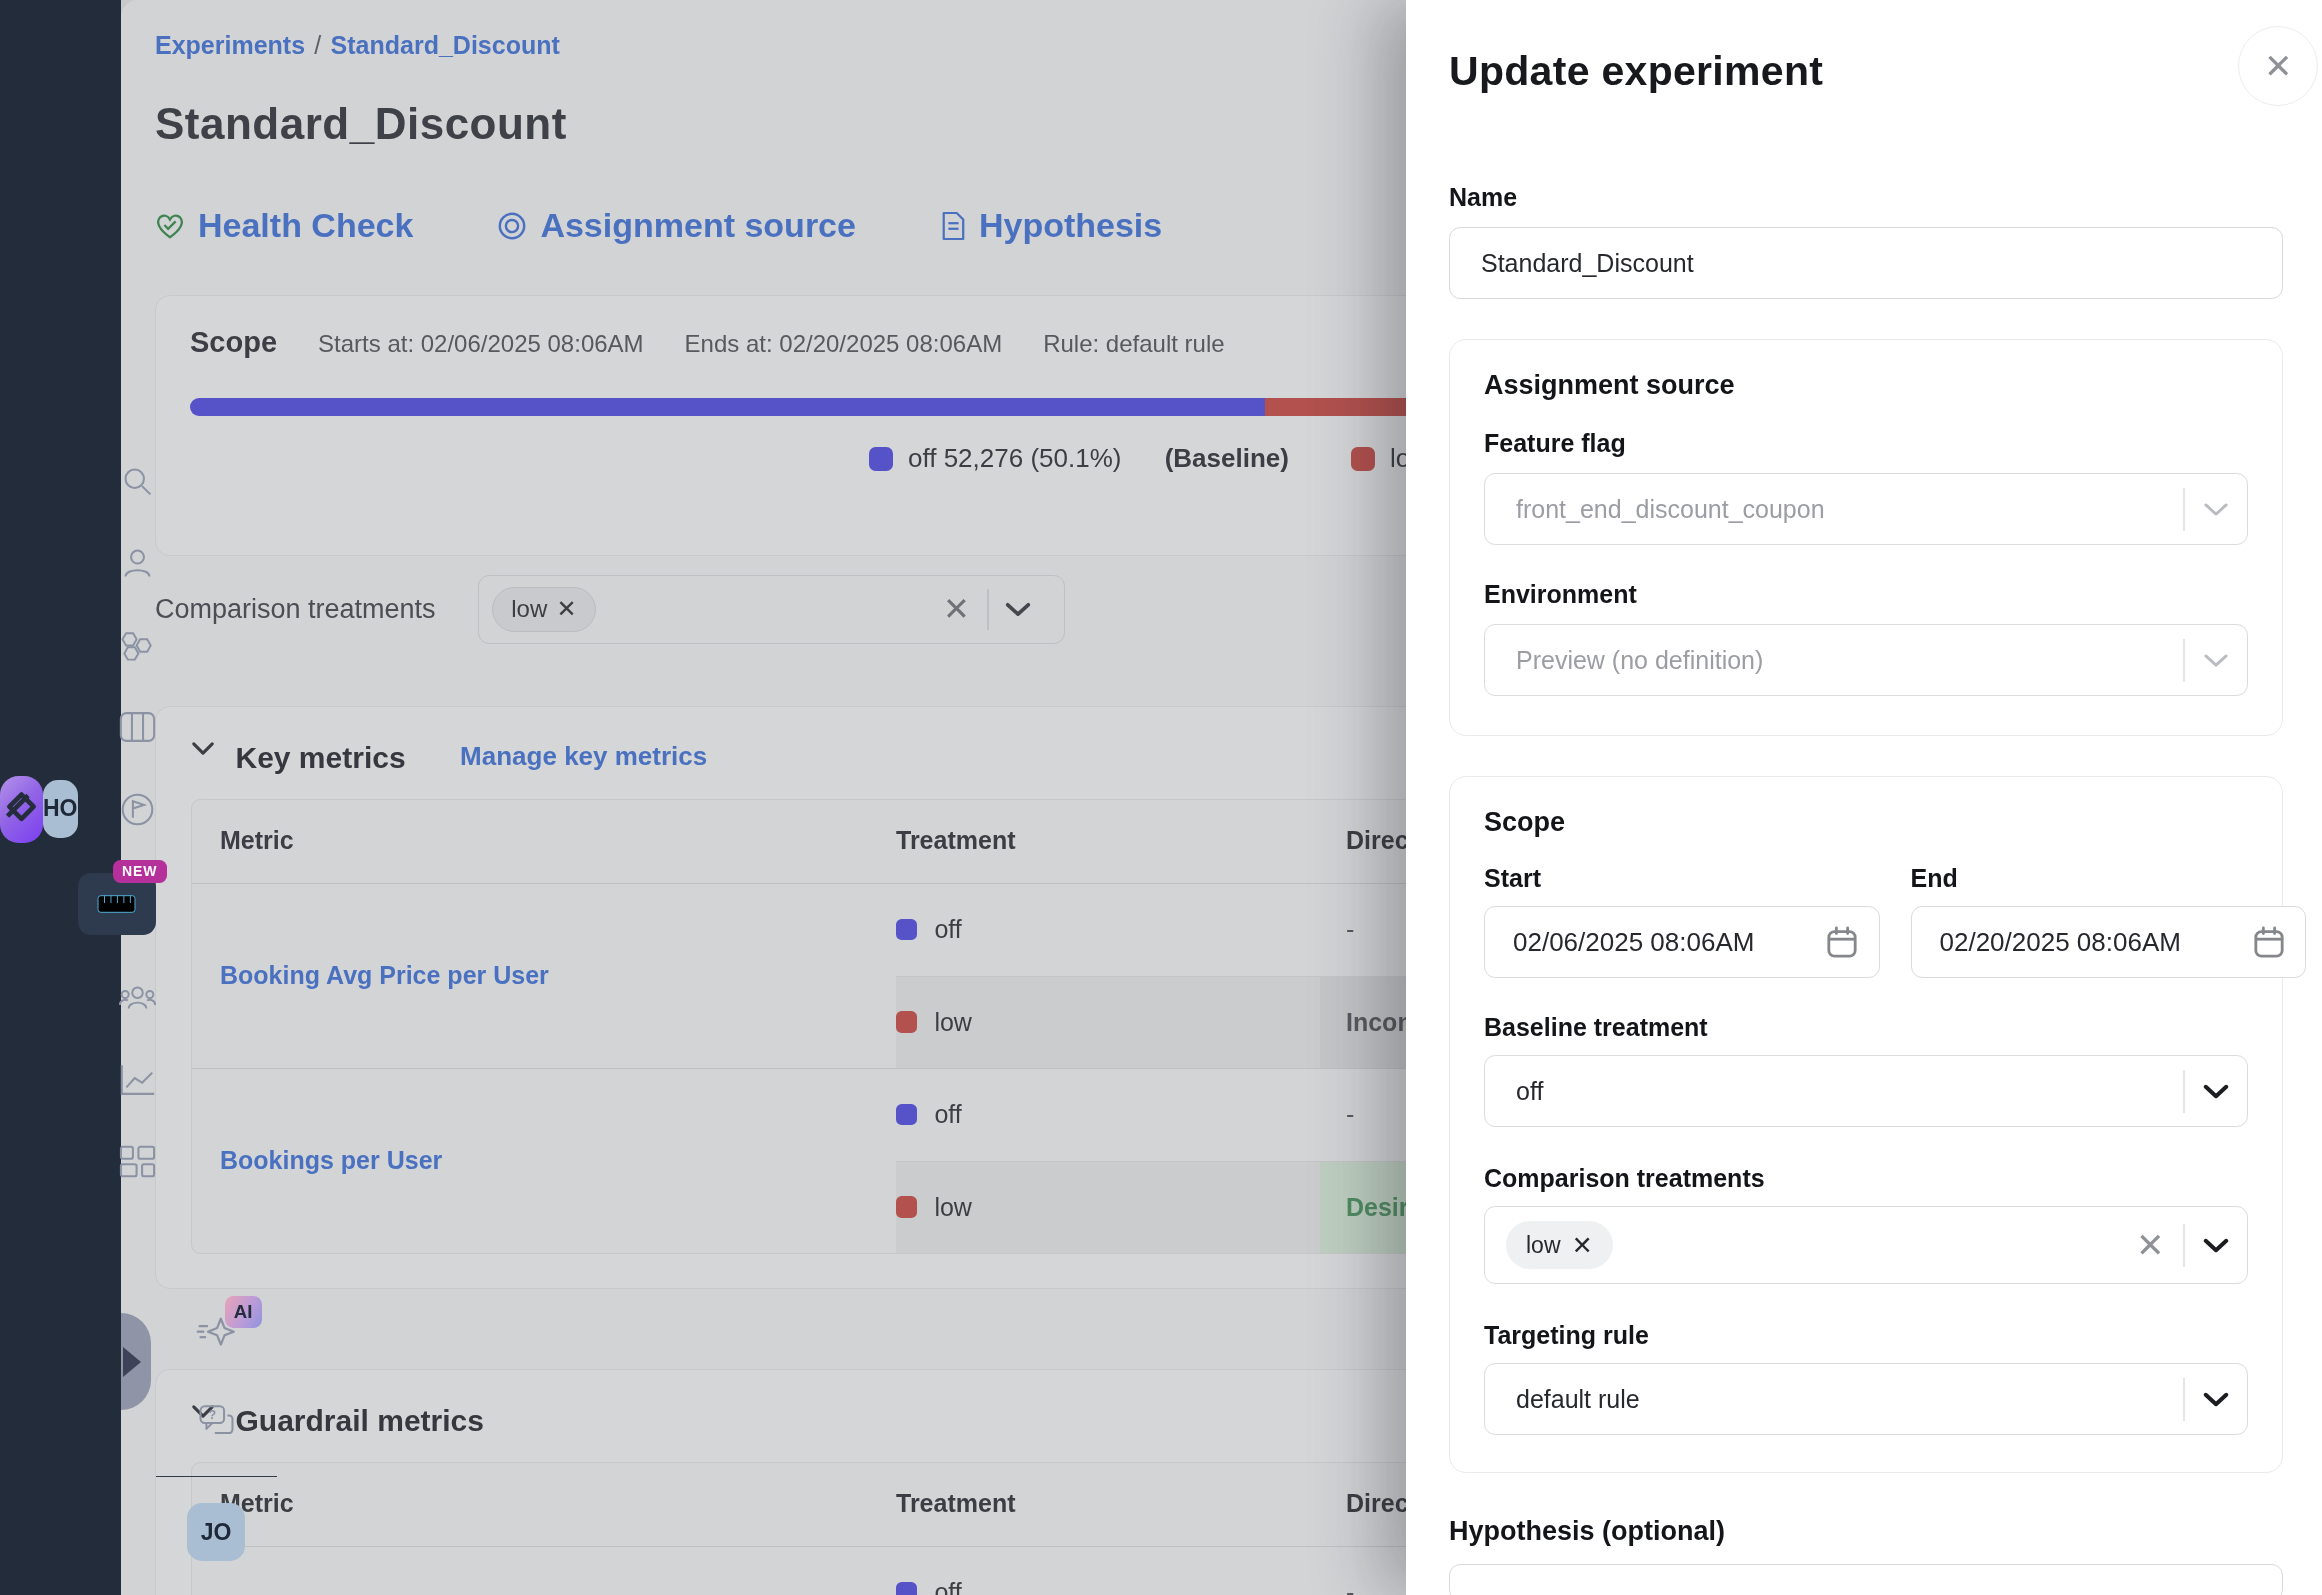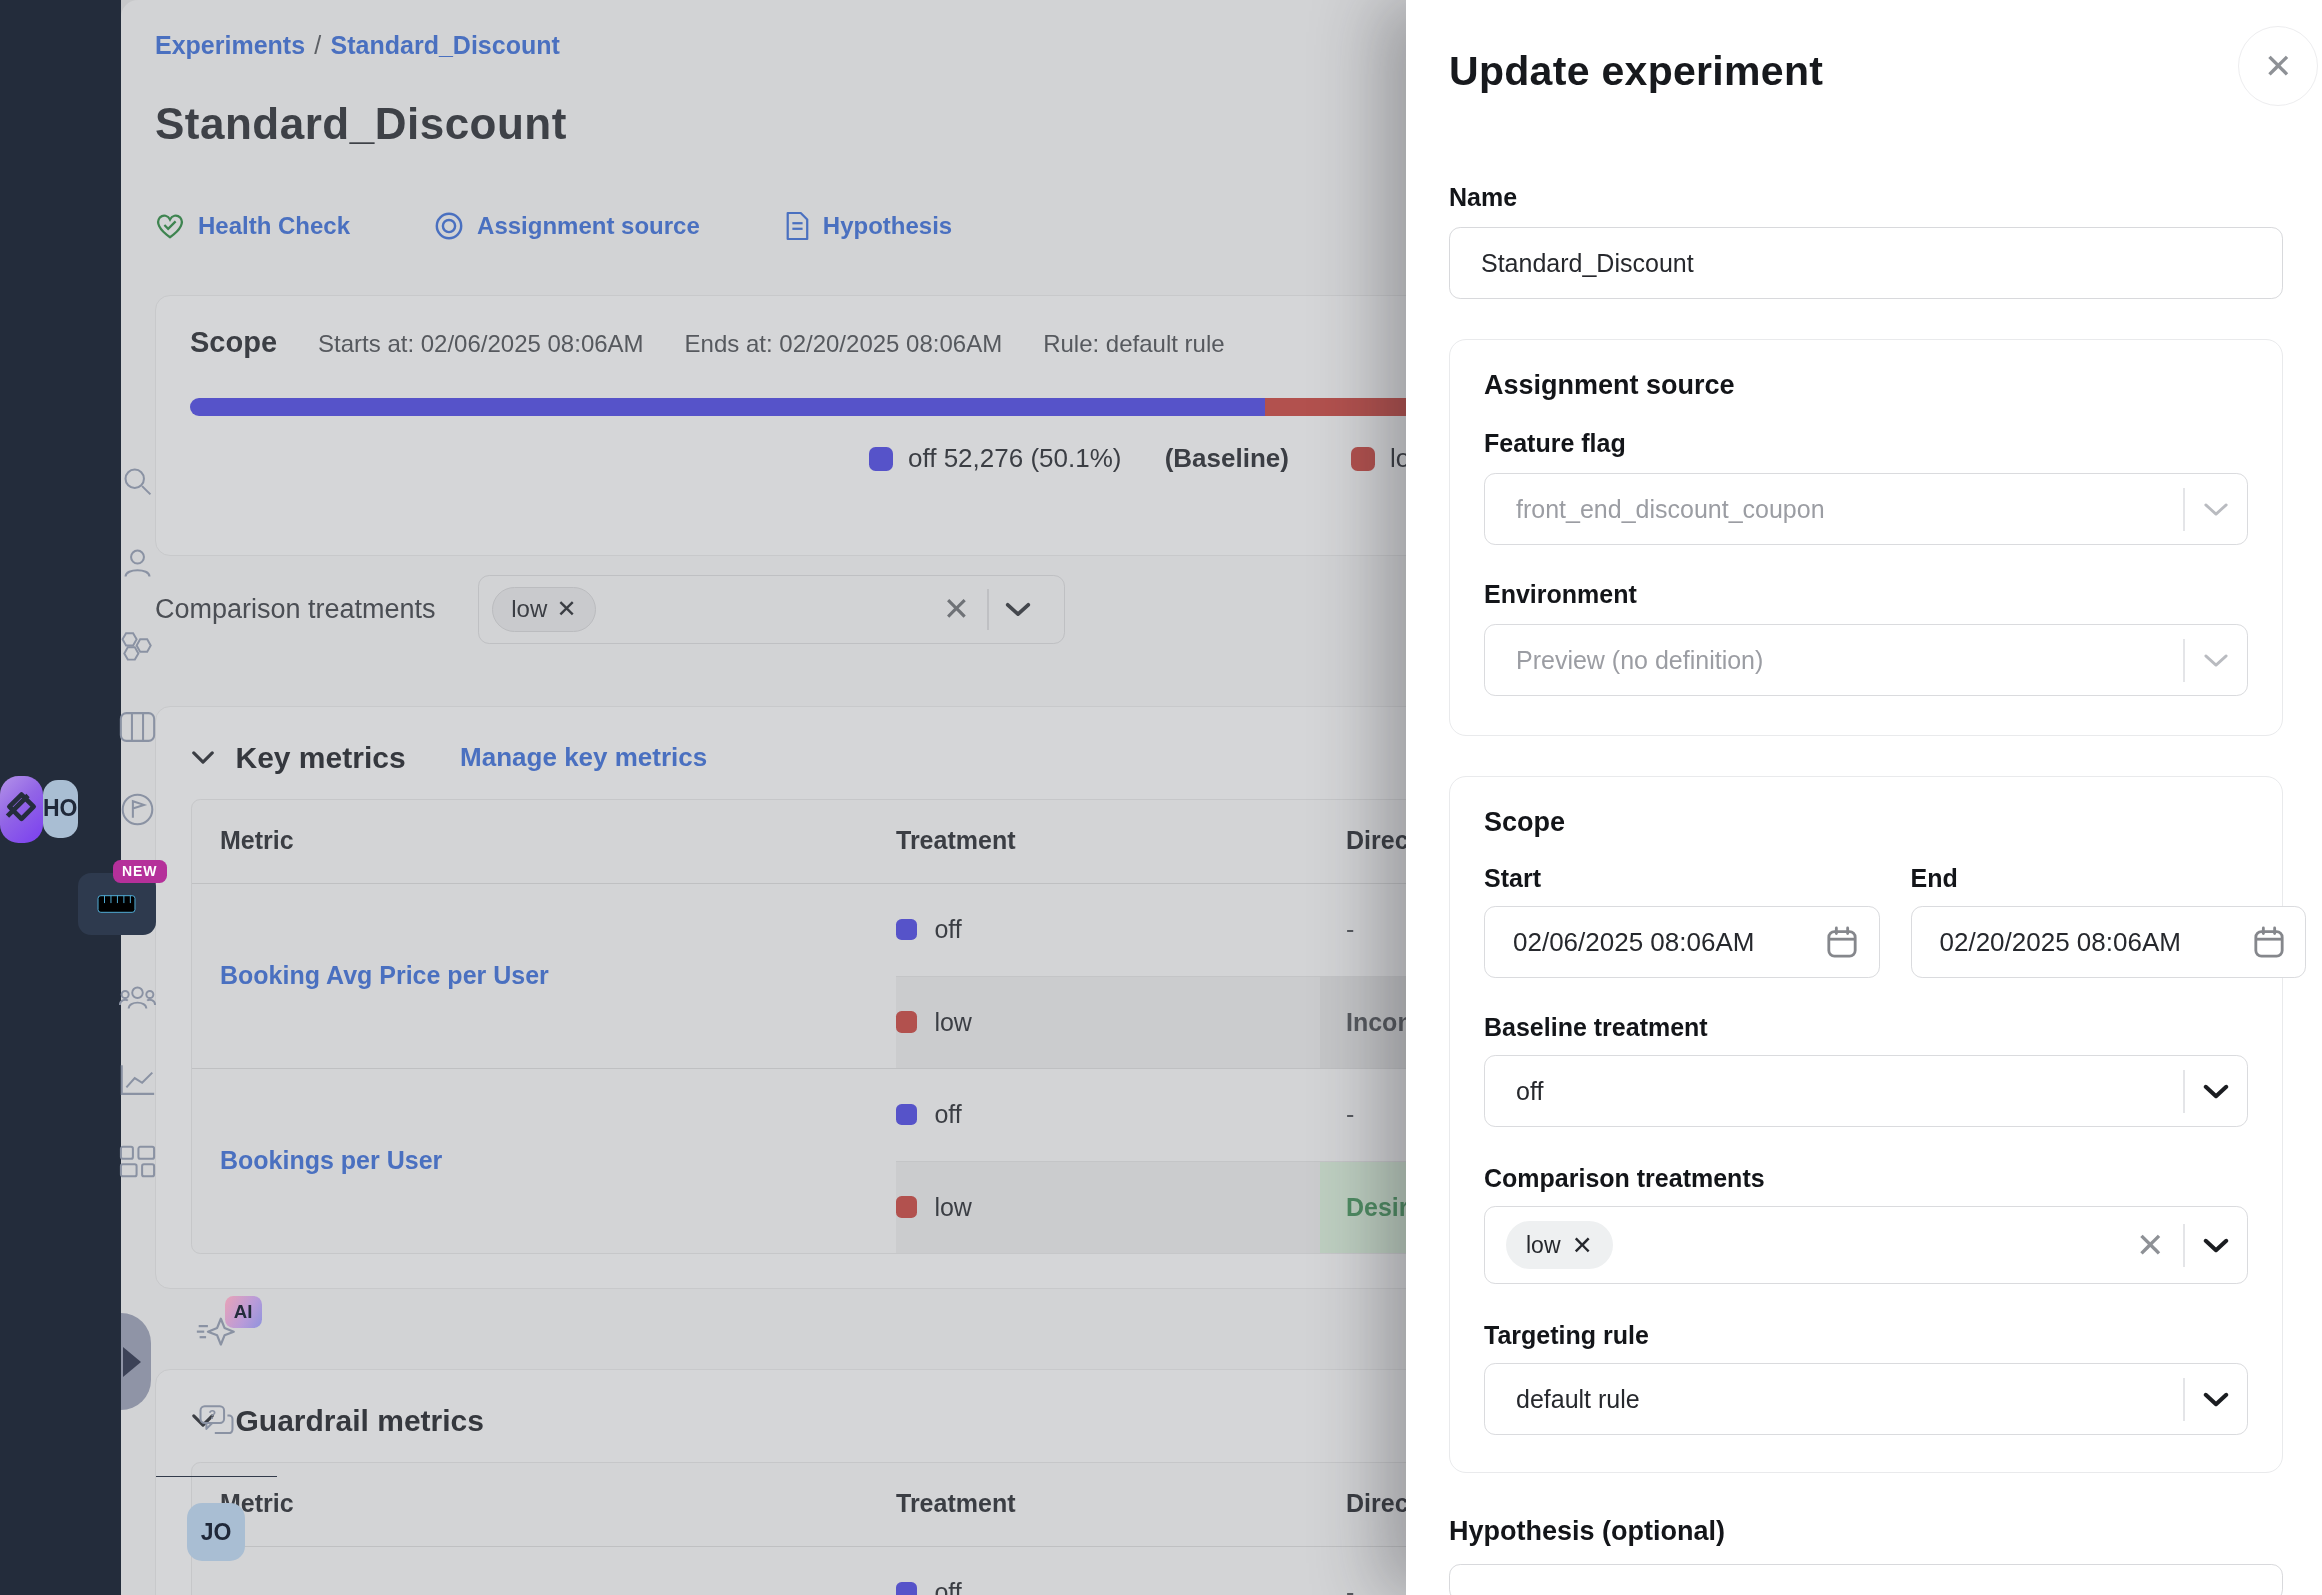--- a/index.html
+++ b/index.html
@@ -27,21 +27,21 @@
   
   .expander { position:absolute; left:121px; top:1313px; width:30px; height:97px; background:#8f94a6; border-radius:0 48px 48px 0; z-index:6; display:flex; align-items:center; }
   .expander .tri { width:0; height:0; border-top:15px solid transparent; border-bottom:15px solid transparent; border-left:18.6px solid #3c4257; margin-left:1.9px; }
 
   
   .main { position:absolute; left:121px; top:0; width:2201px; height:1595px; background:#d2d3d5; border-top-left-radius:17px; padding:31px 56px 0 34px; }
   .crumb { font-size:25px; font-weight:bold; color:#4a70c0; }
   .crumb .sep { color:#5d6065; font-weight:normal; padding:0 9.3px; }
   .page-title { margin-top:39px; font-size:44px; font-weight:bold; color:#3e4147; letter-spacing:0.5px; }
   .links-row { margin-top:54px; display:flex; align-items:center; }
-  .hlink { display:flex; align-items:center; gap:13px; font-size:24px; font-weight:bold; color:#4a70c0; margin-right:84px; }
+  .hlink { display:flex; align-items:center; gap:13px; font-size:34px; font-weight:bold; color:#4a70c0; margin-right:84px; }
   .hlink svg { flex:0 0 auto; }
   .owners { margin-left:auto; display:flex; align-items:center; gap:17px; margin-right:-18.6px; }
   .owners-label { font-size:26px; font-weight:bold; color:#3b3e44; }
   .chip-dim { border:1.9px solid #bcbdc0; background:#cfd0d3; border-radius:931px; padding:7.5px 24px; font-size:24px; color:#3b3e44; white-space:nowrap; }
 
   .scope-card { margin-top:47px; background:#d5d6d8; border:0.9px solid #c8c9cb; border-radius:15px; height:261px; padding:30px 34px; position:relative; }
   .scope-head { display:flex; align-items:baseline; gap:41px; }
   .scope-title { font-size:29px; font-weight:bold; color:#3b3e44; }
   .scope-meta { font-size:24px; color:#56595e; }
   .alloc-bar { margin-top:39px; height:17.7px; border-radius:9.3px; overflow:hidden; display:flex; width:2107px; }
@@ -55,21 +55,21 @@
   .cmp-row { margin-top:18.6px; display:flex; align-items:center; }
   .cmp-label { font-size:27px; color:#4b4e54; }
   .cmp-select { margin-left:42px; width:587px; height:69px; border:1.9px solid #bfc0c3; border-radius:11.2px; display:flex; align-items:center; padding:0 17px 0 13px; }
   .chip-x { background:#c9cacd; border:0.9px solid #bbbcbf; border-radius:931px; padding:7.5px 18.6px; font-size:24px; color:#3b3e44; display:flex; align-items:center; gap:9.3px; }
   .cmp-right { margin-left:auto; display:flex; align-items:center; gap:0; }
   .clear-x { color:#6f7277; font-size:32px; padding:0 17px; }
   .vdiv-dim { width:1.9px; height:41px; background:#bfc0c3; }
   .chev-dim { padding:0 15px; display:flex; }
 
   .section-card { margin-top:62px; background:#d5d6d8; border:0.9px solid #c8c9cb; border-radius:15px; padding:34px 35px; }
-  .section-head { display:flex; align-items:center; gap:20.5px; }
+  .section-head { display:flex; gap:20.5px; }
   .sec-chev { display:flex; }
   .sec-title { font-size:30px; font-weight:bold; color:#35383e; }
   .manage-link { font-size:26px; font-weight:bold; color:#4a70c0; margin-left:34px; }
 
   .table-card { margin-top:24px; background:#d3d4d6; border:0.9px solid #c6c7c9; border-radius:9.3px; overflow:hidden; }
   .t-head { display:grid; grid-template-columns:704px 424px 1fr; padding:26px 0 28px 0; border-bottom:0.9px solid #bfc0c2; }
   .t-head > div { font-size:25px; font-weight:bold; color:#3b3e44; }
   .th-metric { padding-left:28px; }
   .th-dir { padding-left:26px; }
   .m-row { display:grid; grid-template-columns:704px 424px 1fr; grid-template-rows:92px 92px; border-bottom:0.9px solid #bfc0c2; }

